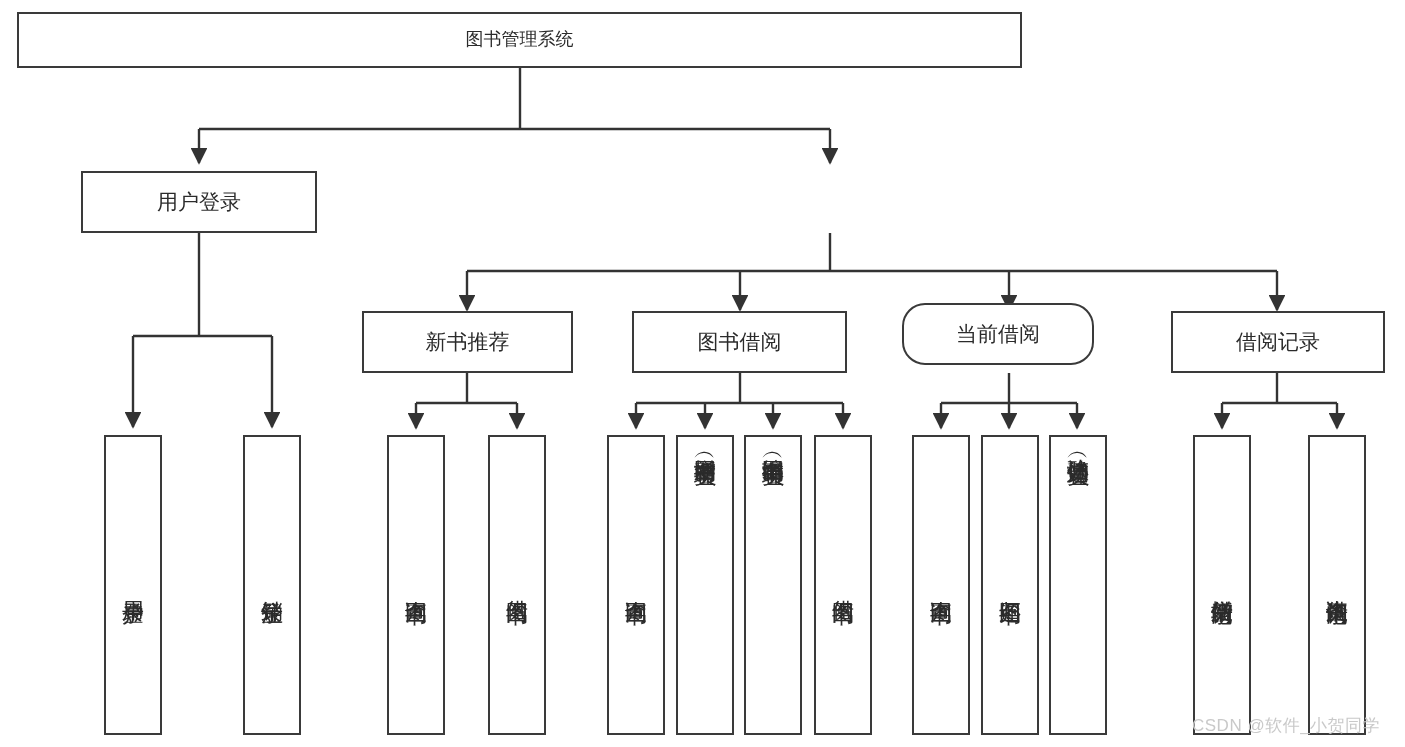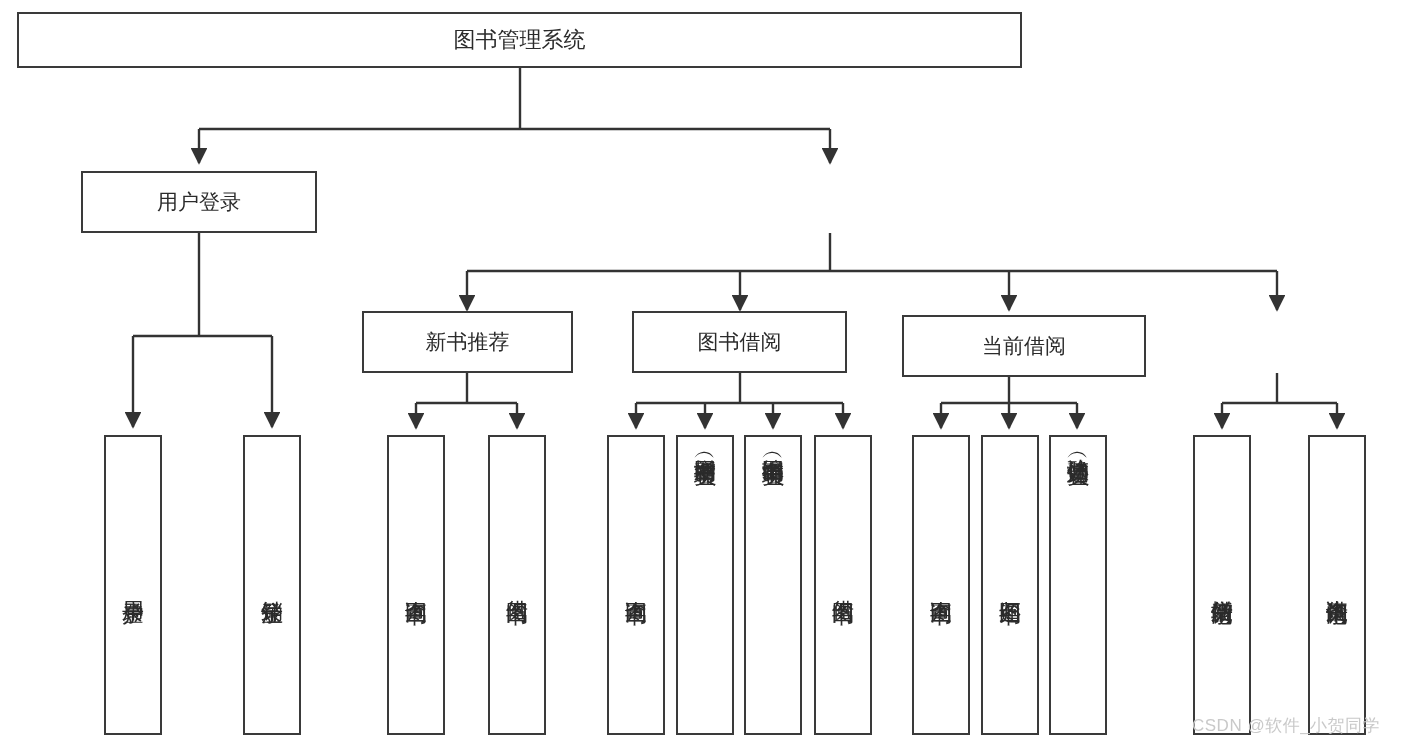--- a/index.html
+++ b/index.html
@@ -39,21 +39,21 @@
   .node-label {
     color: #2b2b2b;
     text-align: center;
     line-height: 1.18;
     white-space: nowrap;
   }
   .node.horiz .node-label {
     font-size: 21px;
   }
   .node.root .node-label {
-    font-size: 22px;
+    font-size: 18px;
   }
   
   .node.vert {
     align-items: flex-start;
     justify-content: center;
     padding-top: 4px;
   }
   .node.vert .node-label {
     writing-mode: vertical-rl;
     text-orientation: upright;
@@ -141,22 +141,25 @@
   <div class="node horiz" style="left:81px; top:171px; width:236px; height:62px;">
     <span class="node-label">用户登录</span>
   </div>
 
   <div class="node horiz" style="left:362px; top:311px; width:211px; height:62px;">
     <span class="node-label">新书推荐</span>
   </div>
   <div class="node horiz" style="left:632px; top:311px; width:215px; height:62px;">
     <span class="node-label">图书借阅</span>
   </div>
-  <div class="node horiz" style="left:902px; top:315px; width:244px; height:62px;">
+  <div class="node horiz" style="left:902px; top:303px; width:192px; height:62px;border-radius:23px;">
     <span class="node-label">当前借阅</span>
+  </div>
+  <div class="node horiz" style="left:1171px; top:311px; width:214px; height:62px;">
+    <span class="node-label">借阅记录</span>
   </div>
 
   <div class="node vert centered" style="left:104px; top:435px; width:58px; height:300px;">
     <span class="node-label">用户登录</span>
   </div>
   <div class="node vert centered" style="left:243px; top:435px; width:58px; height:300px;">
     <span class="node-label">注销登录</span>
   </div>
 
   <div class="node vert centered" style="left:387px; top:435px; width:58px; height:300px;">

